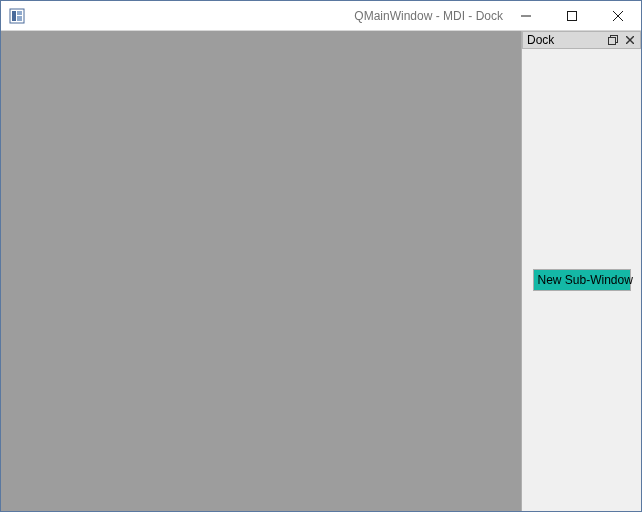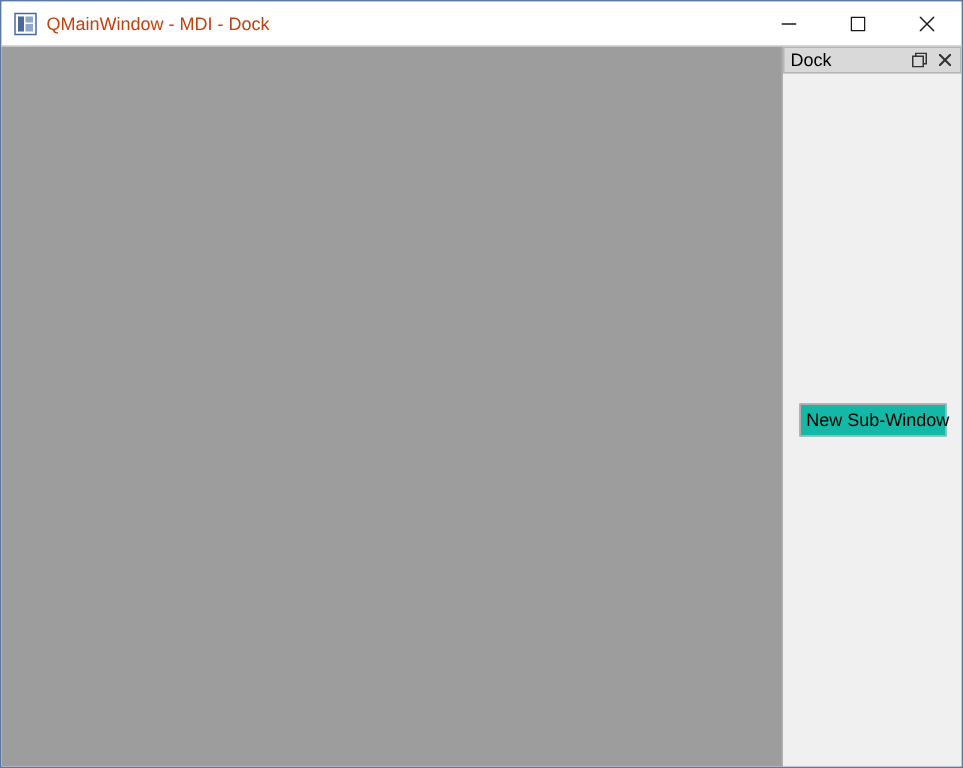--- a/index.html
+++ b/index.html
@@ -23,22 +23,23 @@
     }
     .appicon {
       width: 16px;
       height: 16px;
       margin-right: 6px;
       display: flex;
       align-items: center;
       justify-content: center;
     }
     .title {
-      color: #c2410c;
+      color: #737373;
       flex: 1;
+      text-align: right;
     }
     .winbtns {
       display: flex;
       height: 100%;
     }
     .winbtn {
       width: 46px;
       height: 100%;
       display: flex;
       align-items: center;

